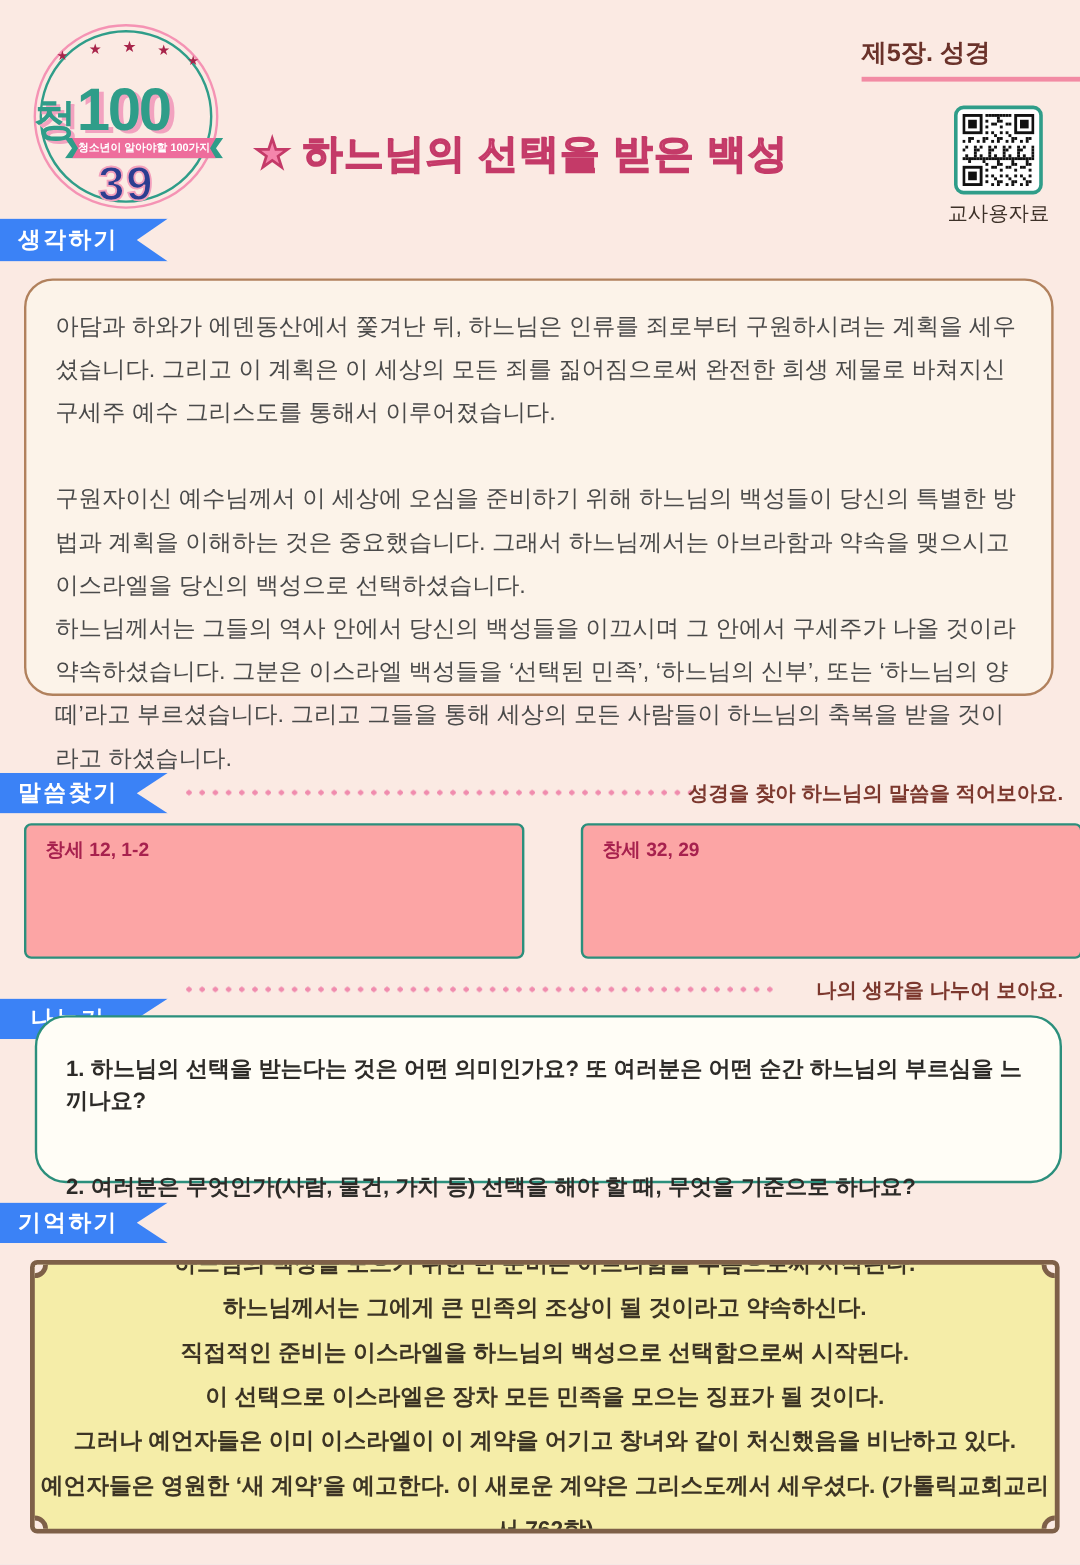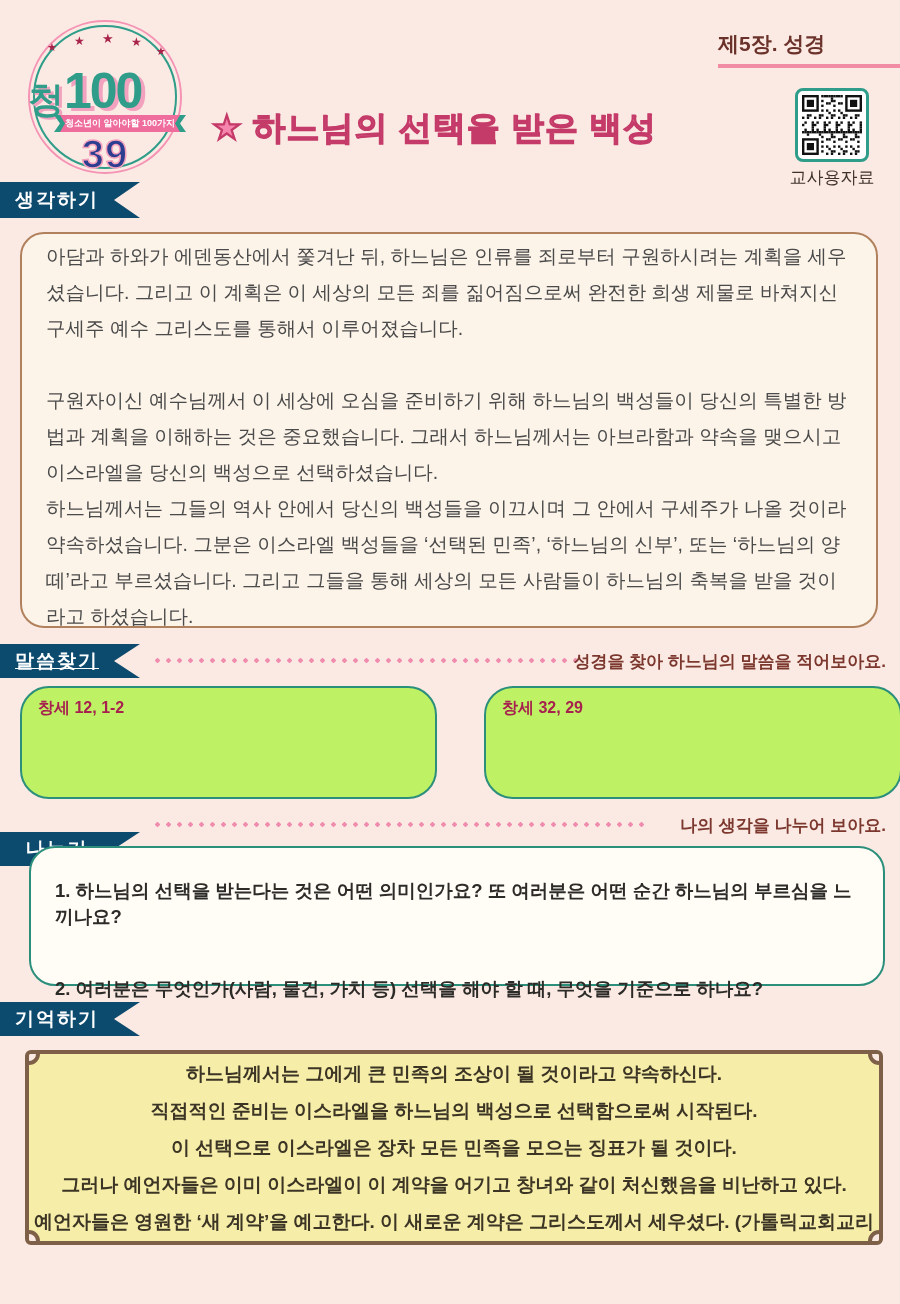--- a/index.html
+++ b/index.html
@@ -30,50 +30,50 @@
       border:3px solid #2f9d89;border-radius:8px;box-sizing:border-box;padding:4px;}
   .qr svg{width:100%;height:100%;display:block;}
   .qr-caption{position:absolute;left:778px;top:166px;width:108px;text-align:center;
               font-size:17px;color:#3d3128;}
 
   .page-title{position:absolute;left:212px;top:106px;width:420px;white-space:nowrap;
               font-size:33px;font-weight:900;color:#f585ac;-webkit-text-stroke:1.2px #c43a68;letter-spacing:1px;}
   .page-title .t-star{margin-right:10px;-webkit-text-stroke:1.2px #c43a68;}
 
   
-  .banner{position:absolute;left:0;width:140px;height:34px;background:#0c4a6e;color:#fff;
+  .banner{position:absolute;left:0;width:140px;height:34px;background:#3b82f6;color:#fff;
           font-size:19px;font-weight:bold;display:flex;align-items:center;justify-content:center;
           padding-right:26px;box-sizing:border-box;letter-spacing:2px;
           clip-path:polygon(0 0,100% 0,calc(100% - 26px) 50%,100% 100%,0 100%);}
 
   .dots{position:absolute;height:5px;
         background-image:radial-gradient(circle,#f08cae 2px,rgba(0,0,0,0) 2.4px);
         background-size:11px 5px;background-repeat:repeat-x;}
   .hint{position:absolute;font-size:17px;font-weight:bold;color:#7c382e;white-space:nowrap;margin-left:42px;}
 
   
-  .think-box{position:absolute;left:20px;top:232px;width:858px;height:396px;box-sizing:border-box;
-             background:#fcf3e9;border:2px solid #b1815d;border-radius:24px;padding:4px 24px;
+  .think-box{position:absolute;left:20px;top:232px;width:858px;height:348px;box-sizing:border-box;
+             background:#fcf3e9;border:2px solid #b1815d;border-radius:24px;padding:20px 24px;
              font-size:19.5px;line-height:36px;color:#4a4a4a;}
   .think-box p{margin:0;}
   .think-box p.gap{margin-bottom:36px;}
 
   
-  .verse-box{position:absolute;top:686px;height:113px;box-sizing:border-box;background:#bef264;
-             border:2.5px solid #2b8f7c;border-radius:29px;padding:10px 16px;}
+  .verse-box{position:absolute;top:686px;height:113px;box-sizing:border-box;background:#fca5a5;
+             border:2.5px solid #2b8f7c;border-radius:6px;padding:10px 16px;}
   .verse-label{font-size:16px;font-weight:bold;color:#a7214e;}
 
   
   .share-box{position:absolute;left:29px;top:846px;width:856px;height:140px;box-sizing:border-box;
              background:#fffdf6;border:2.5px solid #2b8f7c;border-radius:26px;padding:30px 24px;}
   .question{font-size:18.5px;font-weight:bold;color:#2d2b28;line-height:26px;}
   .question + .question{margin-top:46px;}
 
   
-  .remember-box{position:absolute;left:25px;top:1050px;width:858px;height:195px;box-sizing:border-box;
+  .remember-box{position:absolute;left:25px;top:1050px;width:858px;height:228px;box-sizing:border-box;
                 background:#f5eda8;border:4px solid #7e6048;border-radius:6px;overflow:hidden;
                 display:flex;flex-direction:column;justify-content:center;text-align:center;
                 font-size:19px;line-height:37px;color:#3c3424;font-weight:bold;}
   .bite{position:absolute;width:22px;height:22px;border-radius:50%;background:#fbeae3;
         border:4px solid #7e6048;box-sizing:border-box;}
   .bite.tl{top:-11px;left:-11px;} .bite.tr{top:-11px;right:-11px;}
   .bite.bl{bottom:-11px;left:-11px;} .bite.br{bottom:-11px;right:-11px;}
 </style>
 </head>
 <body>
@@ -264,21 +264,21 @@
 
   <div class="page-title"><span class="t-star">★</span><span>하느님의 선택을 받은 백성</span></div>
 
   <div class="banner" style="top:182px;height:36px;">생각하기</div>
   <div class="think-box">
     <p class="gap">아담과 하와가 에덴동산에서 쫓겨난 뒤, 하느님은 인류를 죄로부터 구원하시려는 계획을 세우셨습니다. 그리고 이 계획은 이 세상의 모든 죄를 짊어짐으로써 완전한 희생 제물로 바쳐지신 구세주 예수 그리스도를 통해서 이루어졌습니다.</p>
     <p>구원자이신 예수님께서 이 세상에 오심을 준비하기 위해 하느님의 백성들이 당신의 특별한 방법과 계획을 이해하는 것은 중요했습니다. 그래서 하느님께서는 아브라함과 약속을 맺으시고 이스라엘을 당신의 백성으로 선택하셨습니다.</p>
     <p>하느님께서는 그들의 역사 안에서 당신의 백성들을 이끄시며 그 안에서 구세주가 나올 것이라 약속하셨습니다. 그분은 이스라엘 백성들을 ‘선택된 민족’, ‘하느님의 신부’, 또는 ‘하느님의 양 떼’라고 부르셨습니다. 그리고 그들을 통해 세상의 모든 사람들이 하느님의 축복을 받을 것이라고 하셨습니다.</p>
   </div>
 
-  <div class="banner" style="top:644px;text-decoration:underline;">말씀찾기</div>
+  <div class="banner" style="top:644px;">말씀찾기</div>
   <div class="dots" style="left:152px;top:658px;width:430px;"></div>
   <div class="hint" style="top:650px;right:14px;">성경을 찾아 하느님의 말씀을 적어보아요.</div>
   <div class="verse-box" style="left:20px;width:417px;">
     <div class="verse-label">창세 12, 1-2</div>
   </div>
   <div class="verse-box" style="left:460px;width:418px;margin-left:24px;">
     <div class="verse-label">창세 32, 29</div>
   </div>
 
   <div class="banner" style="top:808px;margin-top:24px;">나누기</div>

